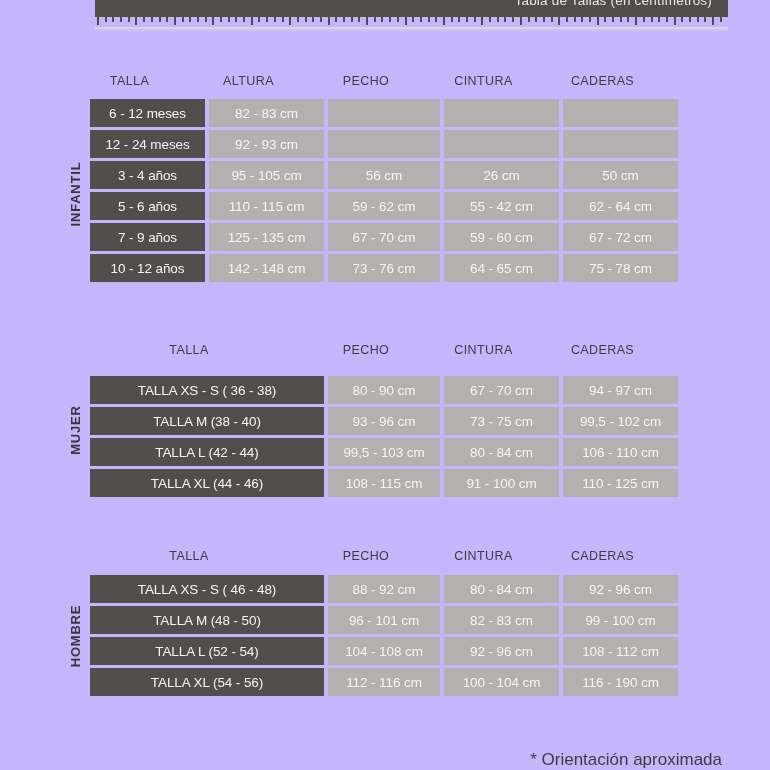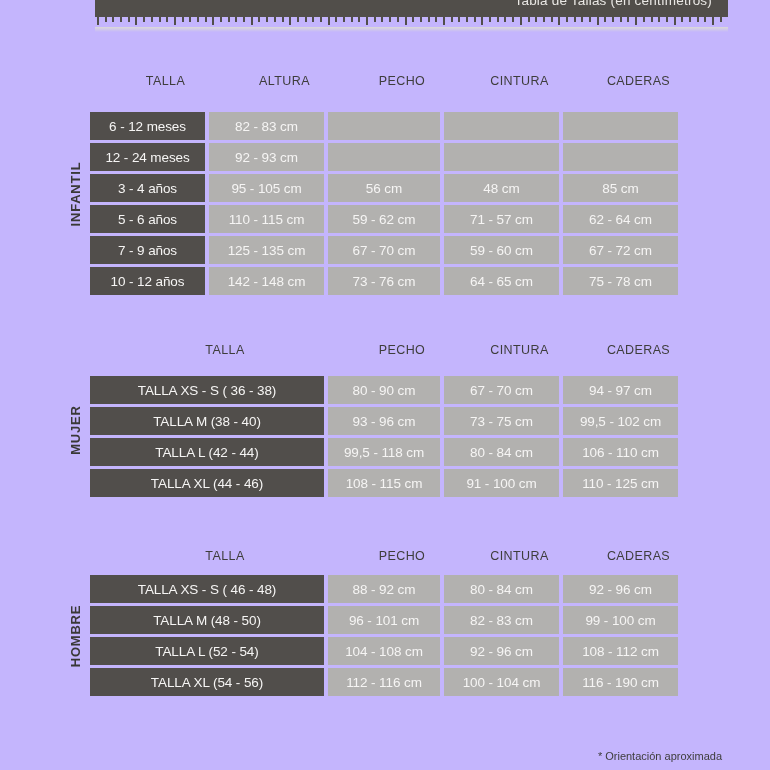--- a/index.html
+++ b/index.html
@@ -24,21 +24,21 @@
   }
   .tick { flex: 0 0 auto; width: 2px; background: #514e4a; }
   .tick.short { height: 5px; }
   .tick.long  { height: 8px; }
   .ruler-shadow {
     position: absolute; left: 95px; top: 27px; width: 633px; height: 5px;
     background: linear-gradient(#dbdad8, rgba(255,255,255,0));
   }
 
   
-  .colheads { position: absolute; left: 108px; display: grid; column-gap: 4px; }
+  .colheads { position: absolute; left: 72px; display: grid; column-gap: 4px; }
   .grid5 { grid-template-columns: 115px 115px 112px 115px 115px; }
   .grid4 { grid-template-columns: 234px 112px 115px 115px; }
   .colhead {
     text-align: center; font-size: 12.5px; color: #3e3d3c; letter-spacing: .4px;
   }
   .table {
     position: absolute; left: 90px; display: grid;
     column-gap: 4px; row-gap: 3px; grid-auto-rows: 28px;
   }
   .cell {
@@ -49,21 +49,21 @@
   .cell.light { background: #b2b1af; }
 
   .vlabel {
     position: absolute; width: 140px; height: 16px; text-align: center;
     font-weight: bold; font-size: 13px; color: #393837; letter-spacing: .8px;
     transform: rotate(-90deg);
   }
 
   .footnote {
     position: absolute; top: 750px; right: 48px;
-    font-size: 11px; color: #3e3d3c;
+    font-size: 17px; color: #3e3d3c;
   }
 </style>
 </head>
 <body>
 
 <div class="canvas">
 
   <div class="ruler-bar">
     <div class="ruler-title">Tabla de Tallas (en centímetros)</div>
   </div>
@@ -156,43 +156,43 @@
   <div class="vlabel" style="left:6px; top:186px;">INFANTIL</div>
 
   <div class="colheads grid5" style="top:74px;">
     <div class="colhead">TALLA</div>
     <div class="colhead">ALTURA</div>
     <div class="colhead">PECHO</div>
     <div class="colhead">CINTURA</div>
     <div class="colhead">CADERAS</div>
   </div>
 
-  <div class="table grid5" style="top:112px;">
+  <div class="table grid5" style="top:99px;">
     <div class="cell dark">6 - 12 meses</div>
     <div class="cell light">82 - 83 cm</div>
     <div class="cell light"></div>
     <div class="cell light"></div>
     <div class="cell light"></div>
 
     <div class="cell dark">12 - 24 meses</div>
     <div class="cell light">92 - 93 cm</div>
     <div class="cell light"></div>
     <div class="cell light"></div>
     <div class="cell light"></div>
 
     <div class="cell dark">3 - 4 años</div>
     <div class="cell light">95 - 105 cm</div>
     <div class="cell light">56 cm</div>
-    <div class="cell light">48 cm</div>
-    <div class="cell light">85 cm</div>
+    <div class="cell light">26 cm</div>
+    <div class="cell light">50 cm</div>
 
     <div class="cell dark">5 - 6 años</div>
     <div class="cell light">110 - 115 cm</div>
     <div class="cell light">59 - 62 cm</div>
-    <div class="cell light">71 - 57 cm</div>
+    <div class="cell light">55 - 42 cm</div>
     <div class="cell light">62 - 64 cm</div>
 
     <div class="cell dark">7 - 9 años</div>
     <div class="cell light">125 - 135 cm</div>
     <div class="cell light">67 - 70 cm</div>
     <div class="cell light">59 - 60 cm</div>
     <div class="cell light">67 - 72 cm</div>
 
     <div class="cell dark">10 - 12 años</div>
     <div class="cell light">142 - 148 cm</div>
@@ -215,21 +215,21 @@
     <div class="cell light">80 - 90 cm</div>
     <div class="cell light">67 - 70 cm</div>
     <div class="cell light">94 - 97 cm</div>
 
     <div class="cell dark">TALLA M (38 - 40)</div>
     <div class="cell light">93 - 96 cm</div>
     <div class="cell light">73 - 75 cm</div>
     <div class="cell light">99,5 - 102 cm</div>
 
     <div class="cell dark">TALLA L (42 - 44)</div>
-    <div class="cell light">99,5 - 118 cm</div>
+    <div class="cell light">99,5 - 103 cm</div>
     <div class="cell light">80 - 84 cm</div>
     <div class="cell light">106 - 110 cm</div>
 
     <div class="cell dark">TALLA XL (44 - 46)</div>
     <div class="cell light">108 - 115 cm</div>
     <div class="cell light">91 - 100 cm</div>
     <div class="cell light">110 - 125 cm</div>
   </div>
 
   <div class="vlabel" style="left:6px; top:628px;">HOMBRE</div>

